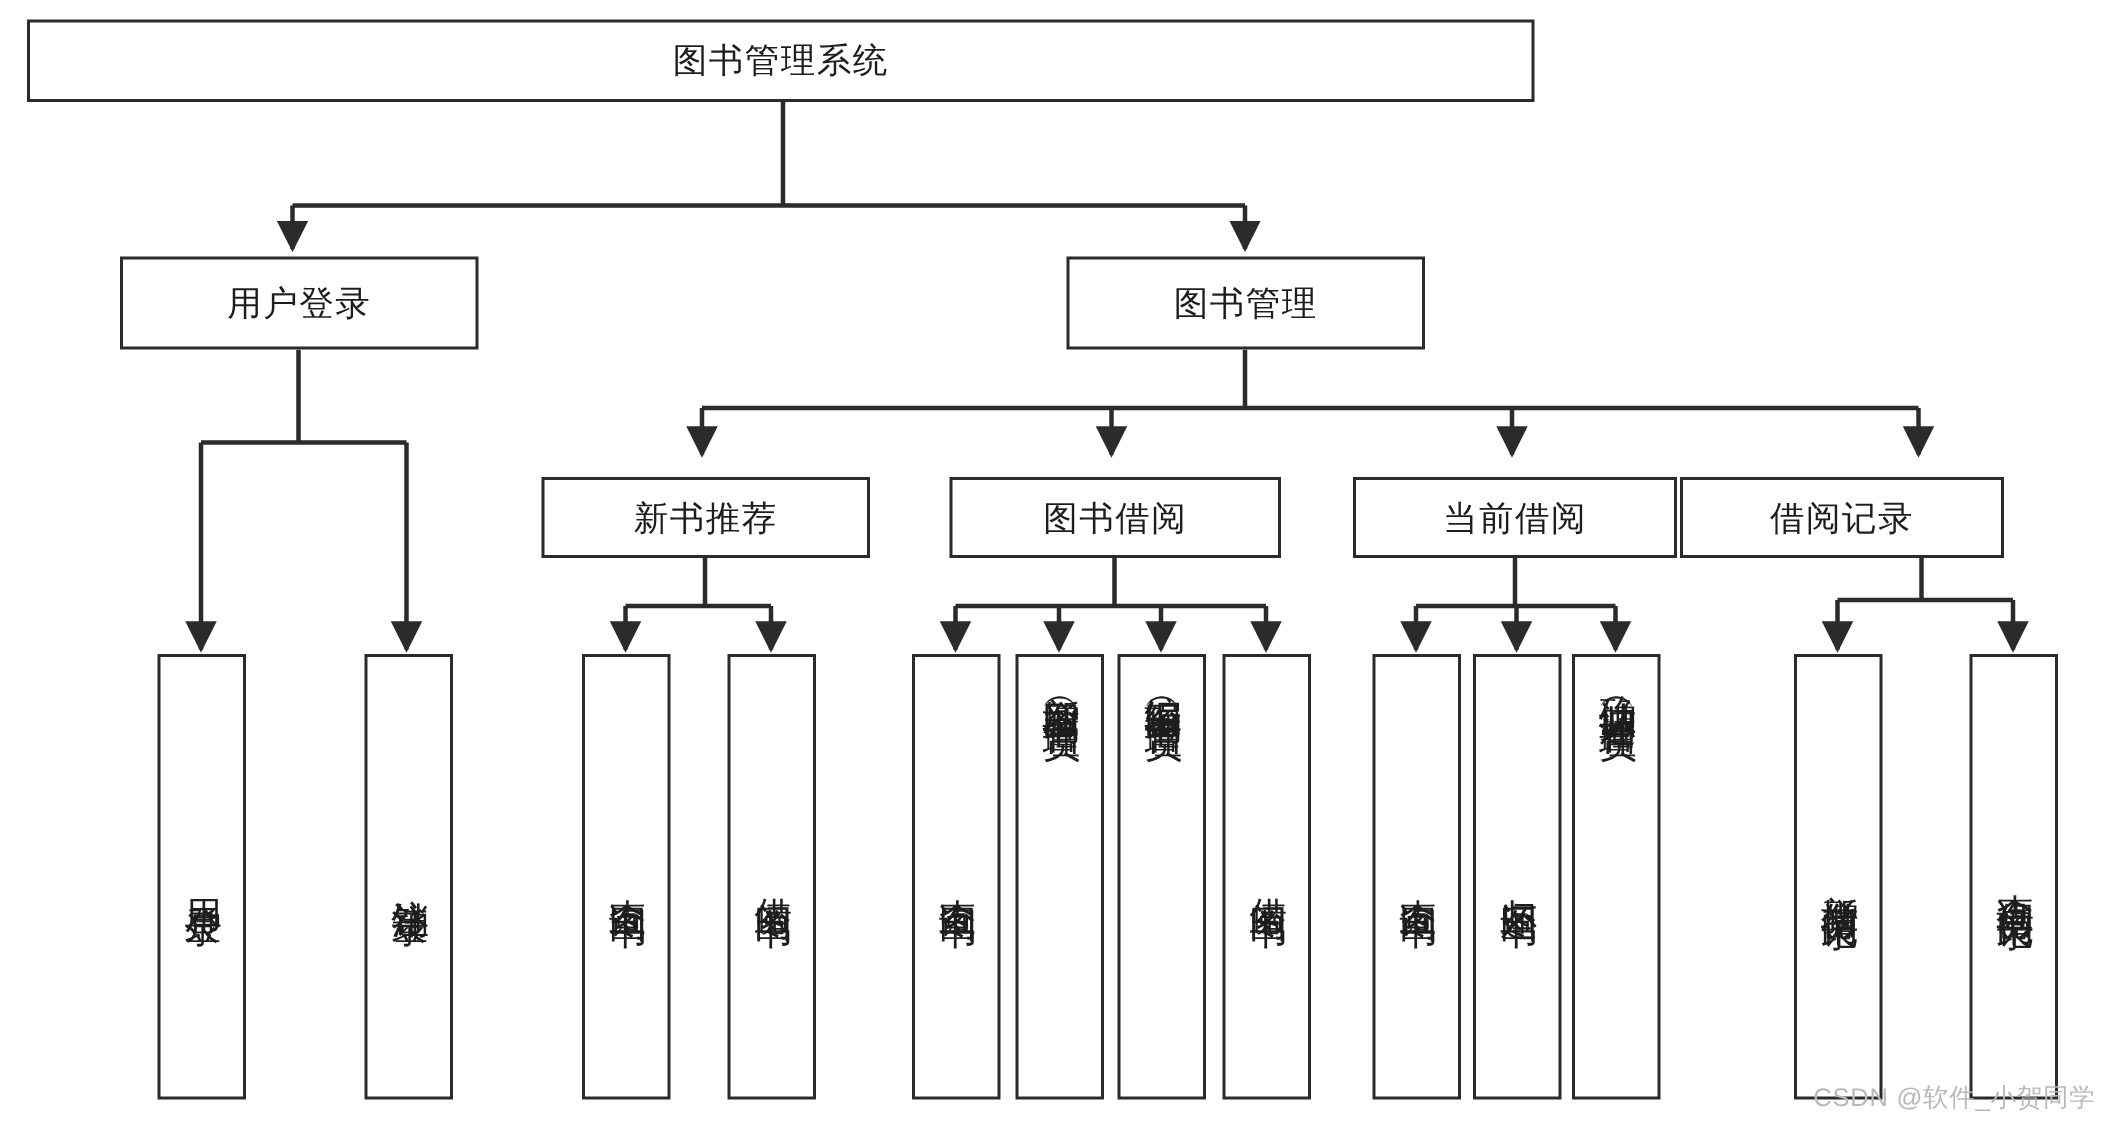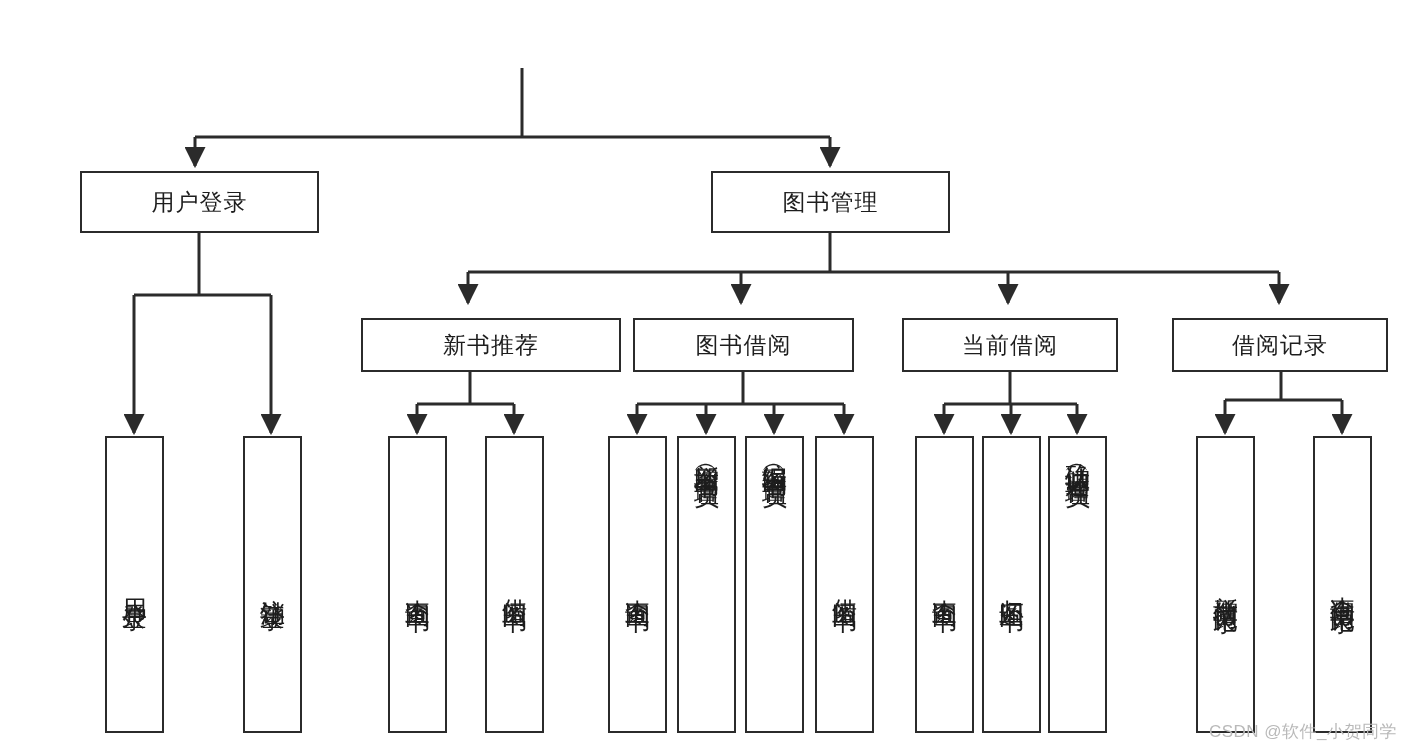--- a/index.html
+++ b/index.html
@@ -115,38 +115,41 @@
       <path d="M 1011 404 L 1011 433" marker-end="url(#arrow)"></path>
       <path d="M 1077 404 L 1077 433" marker-end="url(#arrow)"></path>
 
       <path d="M 1281 372 L 1281 400"></path>
       <path d="M 1225 400 L 1342 400"></path>
       <path d="M 1225 400 L 1225 433" marker-end="url(#arrow)"></path>
       <path d="M 1342 400 L 1342 433" marker-end="url(#arrow)"></path>
     </g>
   </svg>
 
+  <div class="node h" style="left:18px; top:13px; width:1005px; height:55px;">
+    <span>图书管理系统</span>
+  </div>
 
   <div class="node h" style="left:80px; top:171px; width:239px; height:62px;">
     <span>用户登录</span>
   </div>
   <div class="node h" style="left:711px; top:171px; width:239px; height:62px;text-align:center;">
     <span>图书管理</span>
   </div>
 
-  <div class="node h" style="left:361px; top:318px; width:260px; height:54px;">
+  <div class="node h" style="left:361px; top:318px; width:219px; height:54px;">
     <span>新书推荐</span>
   </div>
   <div class="node h" style="left:633px; top:318px; width:221px; height:54px;text-align:center;">
     <span>图书借阅</span>
   </div>
   <div class="node h" style="left:902px; top:318px; width:216px; height:54px;font-family:Liberation Serif, serif;">
     <span>当前借阅</span>
   </div>
-  <div class="node h" style="left:1172px; top:318px; width:216px; height:54px;">
+  <div class="node h" style="left:1120px; top:318px; width:216px; height:54px;">
     <span>借阅记录</span>
   </div>
 
   <div class="node v mid" style="left:105px; top:436px; width:59px; height:297px;">
     <span class="vtext">用户登录</span>
   </div>
   <div class="node v mid" style="left:243px; top:436px; width:59px; height:297px;">
     <span class="vtext">注销登录</span>
   </div>
 

